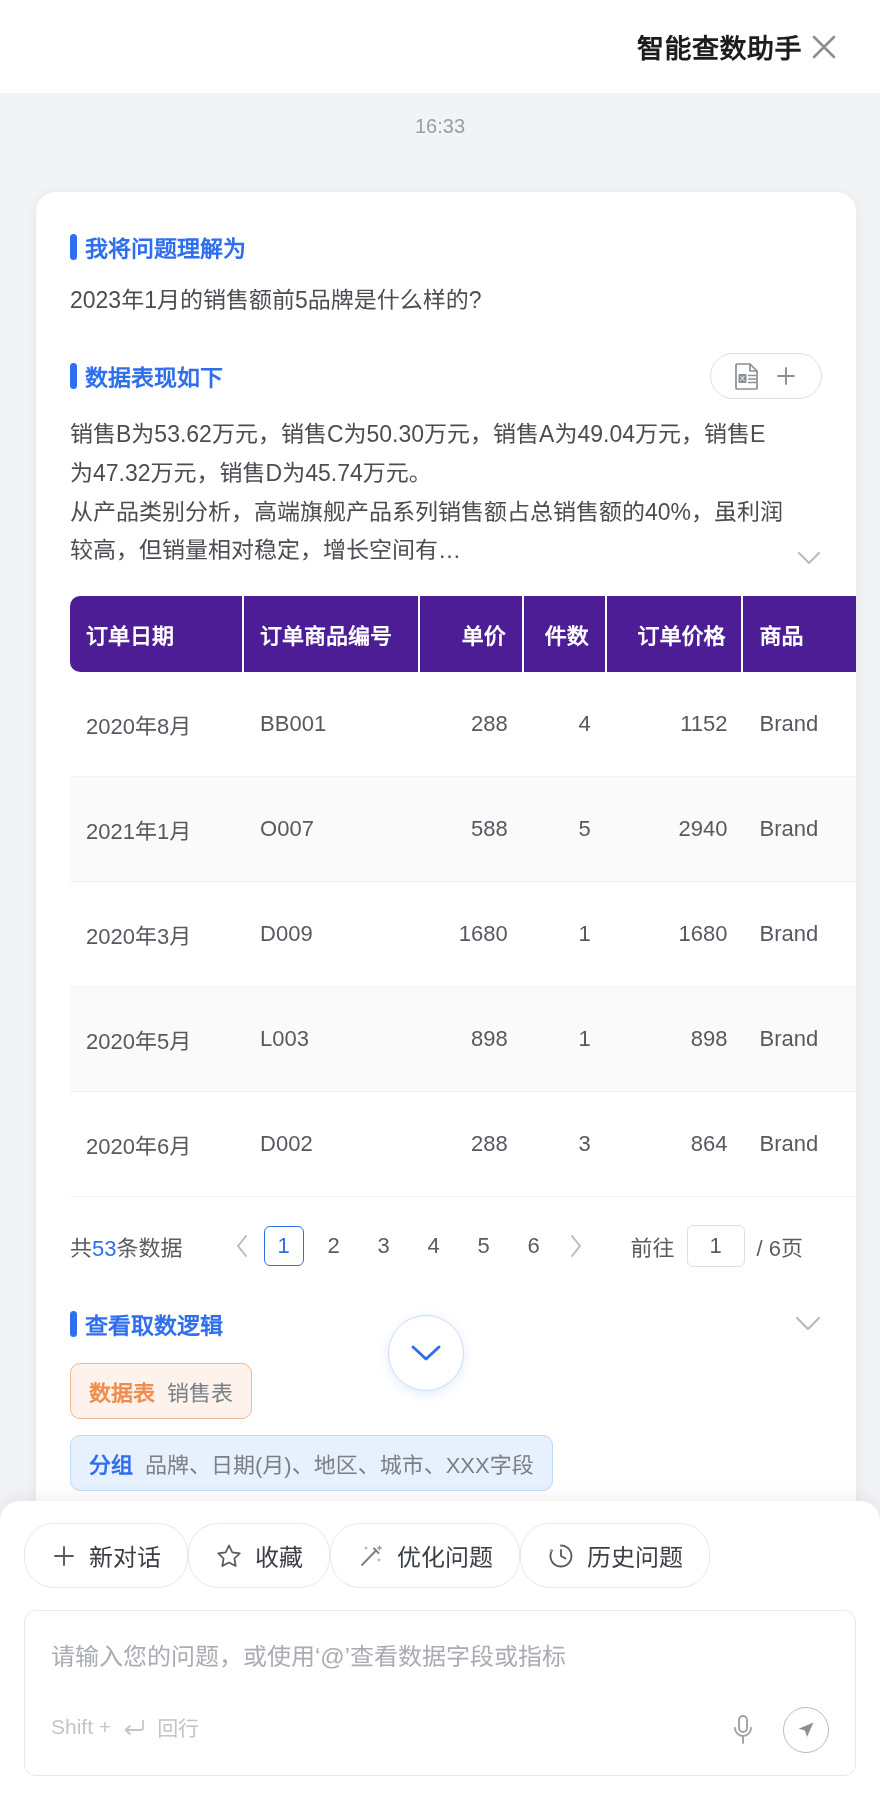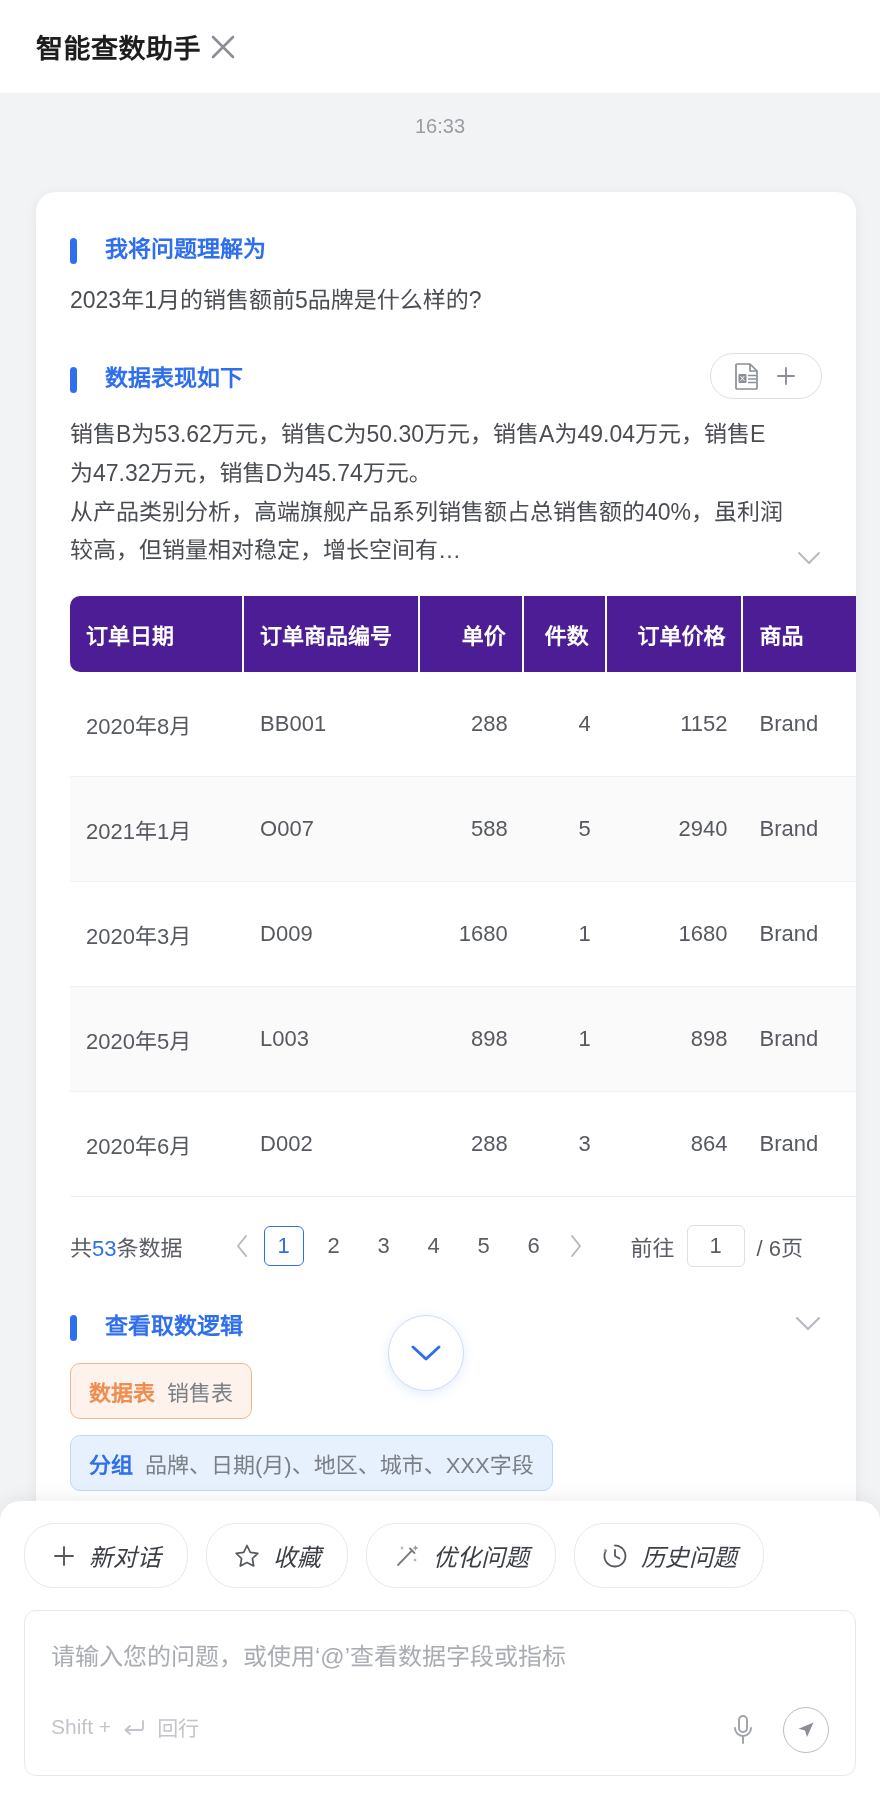--- a/index.html
+++ b/index.html
@@ -13,21 +13,21 @@
     position: relative;
     width: 880px; height: 1800px;
     background: #f2f3f5;
     display: flex; flex-direction: column;
   }
 
   
   .header {
     height: 93px; min-height: 93px;
     background: #ffffff;
-    display: flex; align-items: center; justify-content: flex-start;
+    display: flex; align-items: center; justify-content: flex-end;
     padding: 0 34px 0 36px;
     position: relative; z-index: 6;
   }
   .header-title {
     font-size: 27px; font-weight: bold; color: #1d1d1f;
     letter-spacing: .5px;
   }
   .close-btn {
     width: 44px; height: 44px;
     display: flex; align-items: center; justify-content: center;
@@ -62,21 +62,21 @@
     background: #fff;
     border-radius: 20px;
     box-shadow: 0 2px 14px rgba(17,24,39,.06);
     padding: 38px 0 30px 0;
     overflow: hidden;
     position: relative;
   }
   .card-pad { padding: 0 34px; }
 
   .sec-head {
-    display: flex; align-items: flex-end; gap: 28px;
+    display: flex; align-items: center; gap: 8px;
     margin-bottom: 18px;
   }
   .sec-bar {
     width: 7px; height: 26px; background: #2f6fed; border-radius: 4px;
     flex: none;
   }
   .sec-title { color: #2f6fed; font-size: 23px; font-weight: bold; }
   .sec-head-row {
     display: flex; align-items: center; justify-content: space-between;
   }
@@ -207,21 +207,21 @@
 
   
   .composer {
     position: absolute; left: 0; right: 0; bottom: 0;
     background: #fff;
     border-top-left-radius: 20px; border-top-right-radius: 20px;
     box-shadow: 0 -4px 18px rgba(17,24,39,.06);
     padding: 22px 24px 24px 24px;
     z-index: 10;
   }
-  .chips { display: flex; gap: 18px; margin-bottom: 22px; font-style: italic; }
+  .chips { display: flex; margin-bottom: 22px; }
   .chip {
     display: flex; align-items: center; gap: 12px;
     border: 1px solid #e7e8ea; border-radius: 30px;
     padding: 14px 26px;
     font-size: 24px; color: #3c3f45;
     background: #fff; cursor: pointer;
   }
   .input-box {
     border: 1px solid #e7e8ea; border-radius: 12px;
     padding: 26px 26px 33px 26px;

